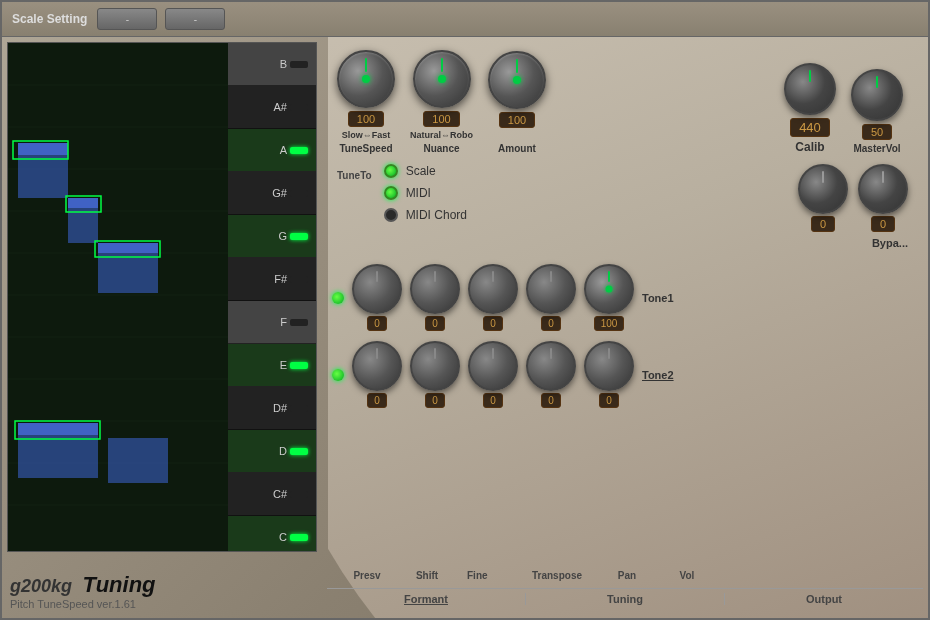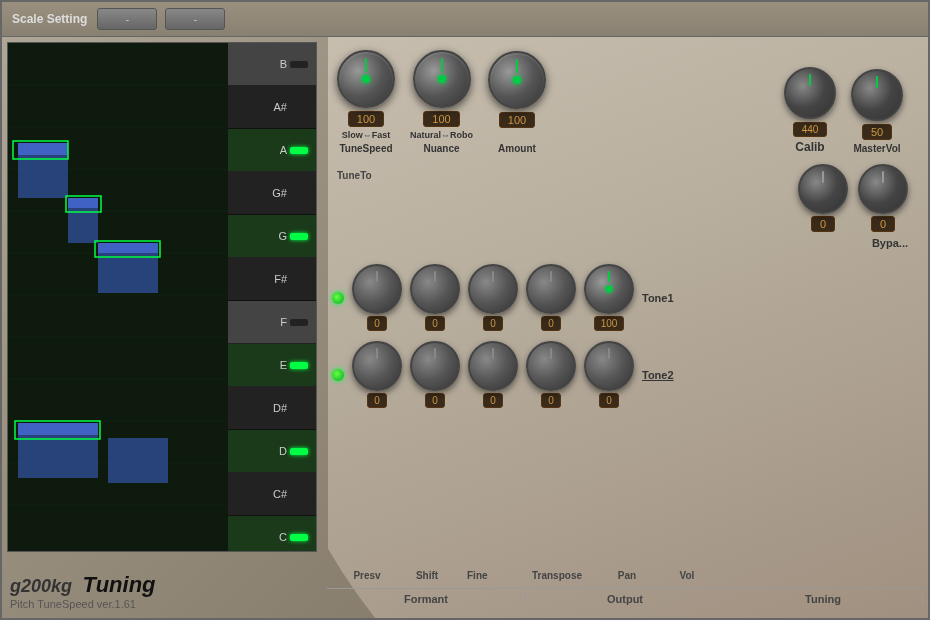--- a/index.html
+++ b/index.html
@@ -336,37 +336,54 @@
         <div style="background:#3a2a1a;color:#cc9944;font-size:11px;padding:1px 8px;border-radius:3px;border:1px solid #553311;">100</div>
         <div style="color:#333;font-size:10px;text-align:center;font-weight:bold;margin-top:12px;">Amount</div>
       </div>
 
       <div style="flex:1;"></div>
 
       <div style="display:flex;flex-direction:column;align-items:center;gap:3px;">
         <div style="width:52px;height:52px;border-radius:50%;background:radial-gradient(circle at 35% 35%, #888,#444 50%,#333);border:2px solid #444;position:relative;cursor:pointer;box-shadow:0 3px 6px rgba(0,0,0,0.5);">
           <div style="position:absolute;top:5px;left:50%;width:2px;height:12px;background:#00cc44;transform:translateX(-50%);border-radius:1px;"></div>
         </div>
-        <div style="background:#3a2a1a;color:#cc9944;font-size:10px;padding:1px 8px;border-radius:3px;border:1px solid #553311;">440</div>
+        <div style="background:#3a2a1a;color:#cc9944;font-size:13px;padding:1px 8px;border-radius:3px;border:1px solid #553311;">440</div>
         <div style="color:#333;font-size:12px;font-weight:bold;">Calib</div>
       </div>
 
       <div style="display:flex;flex-direction:column;align-items:center;gap:3px;margin-right:10px;">
         <div style="width:52px;height:52px;border-radius:50%;background:radial-gradient(circle at 35% 35%, #888,#444 50%,#333);border:2px solid #444;position:relative;cursor:pointer;box-shadow:0 3px 6px rgba(0,0,0,0.5);">
           <div style="position:absolute;top:5px;left:50%;width:2px;height:12px;background:#00cc44;transform:translateX(-50%);border-radius:1px;"></div>
         </div>
         <div style="background:#3a2a1a;color:#cc9944;font-size:11px;padding:1px 8px;border-radius:3px;border:1px solid #553311;">50</div>
         <div style="color:#333;font-size:10px;font-weight:bold;">MasterVol</div>
       </div>
     </div>
 
     <div style="display:flex; margin-top:10px; padding:0 10px;">
 
       <div style="display:flex; align-items:flex-start; gap:12px;">
         <span style="color:#444;font-size:10px;font-weight:bold;margin-top:6px;">TuneTo</span>
+        <div style="display:flex;flex-direction:column;gap:8px;">
+
+          <div style="display:flex;align-items:center;gap:8px;cursor:pointer;">
+            <div style="width:14px;height:14px;border-radius:50%;background:radial-gradient(circle at 40% 40%,#66ff44,#00aa22);border:2px solid #338822;box-shadow:0 0 5px #00ff44;"></div>
+            <span style="color:#333;font-size:12px;">Scale</span>
+          </div>
+
+          <div style="display:flex;align-items:center;gap:8px;cursor:pointer;">
+            <div style="width:14px;height:14px;border-radius:50%;background:radial-gradient(circle at 40% 40%,#66ff44,#00aa22);border:2px solid #338822;box-shadow:0 0 5px #00ff44;"></div>
+            <span style="color:#333;font-size:12px;">MIDI</span>
+          </div>
+
+          <div style="display:flex;align-items:center;gap:8px;cursor:pointer;">
+            <div style="width:14px;height:14px;border-radius:50%;background:#2a2a2a;border:2px solid #555;"></div>
+            <span style="color:#333;font-size:12px;">MIDI Chord</span>
+          </div>
+        </div>
       </div>
 
       <div style="flex:1;"></div>
 
       <div style="display:flex;flex-direction:column;align-items:flex-end;gap:5px;margin-right:5px;">
         <div style="display:flex;gap:10px;align-items:flex-end;">
           <div style="display:flex;flex-direction:column;align-items:center;gap:2px;">
             <div style="width:50px;height:50px;border-radius:50%;background:radial-gradient(circle at 35% 35%, #888,#444 50%,#333);border:2px solid #444;position:relative;cursor:pointer;box-shadow:0 3px 6px rgba(0,0,0,0.5);">
               <div style="position:absolute;top:5px;left:50%;width:2px;height:12px;background:#999;transform:translateX(-50%);border-radius:1px;"></div>
             </div>
@@ -470,19 +487,19 @@
       <div style="width:60px;text-align:center;">Shift</div>
       <div style="width:10px;"></div>
       <div style="width:60px;text-align:left;">Fine</div>
       <div style="width:60px;text-align:center;">Transpose</div>
       <div style="width:10px;"></div>
       <div style="width:60px;text-align:center;">Pan</div>
       <div style="width:60px;text-align:center;">Vol</div>
     </div>
 
     <div style="display:flex;height:20px;align-items:center;border-top:1px solid #999;">
-      <div style="flex:2;text-align:center;font-size:11px;font-weight:bold;color:#444;border-right:1px solid #999;">Formant</div>
+      <div style="flex:2;text-align:center;font-size:11px;font-weight:bold;color:#444;border-right:1px solid #999;text-decoration:underline;">Formant</div>
+      <div style="flex:2;text-align:center;font-size:11px;font-weight:bold;color:#444;border-right:1px solid #999;">Tuning</div>
       <div style="flex:2;text-align:center;font-size:11px;font-weight:bold;color:#444;">Output</div>
-      <div style="flex:2;text-align:center;font-size:11px;font-weight:bold;color:#444;border-right:1px solid #999;">Tuning</div>
     </div>
   </div>
 
 </div>
 
 </body></html>

